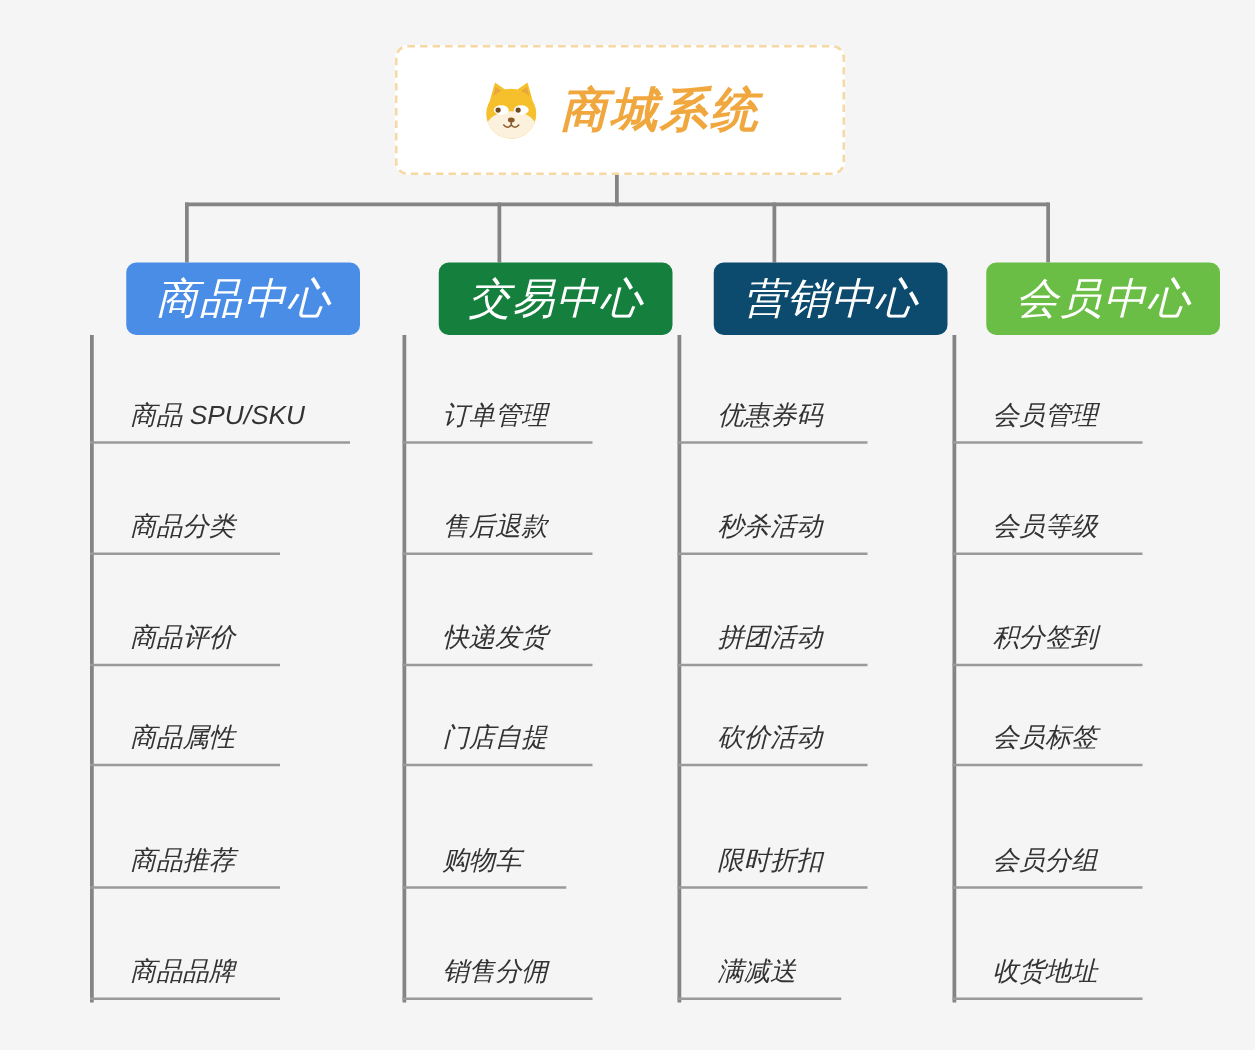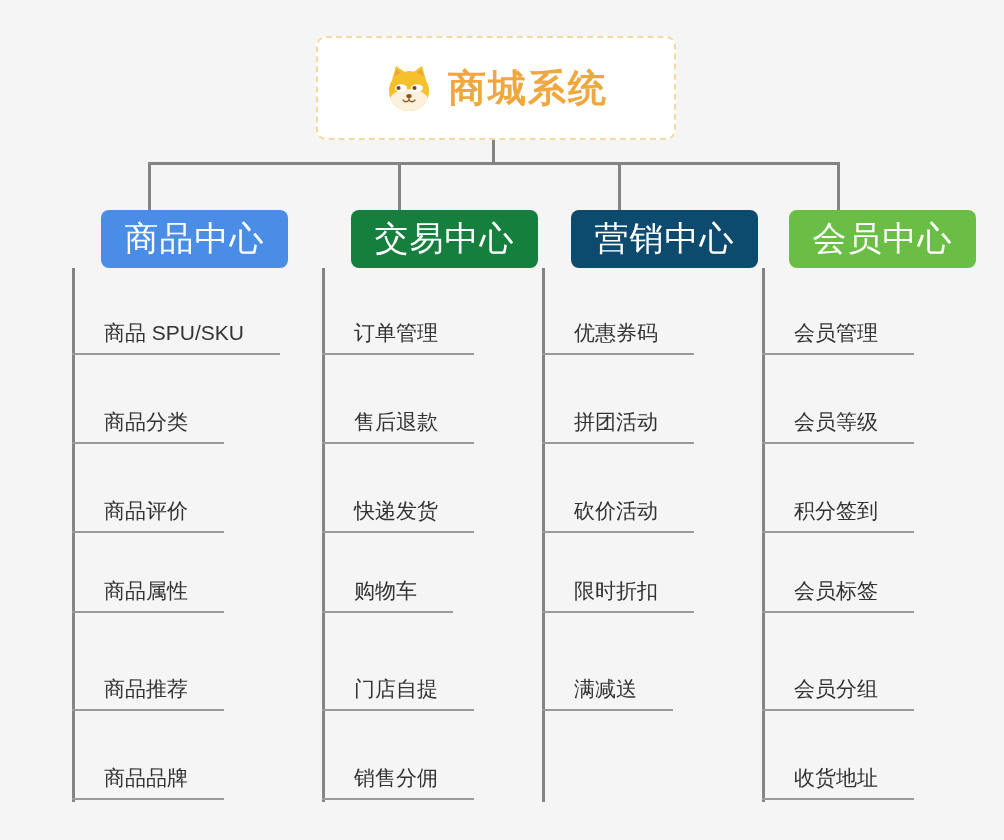--- a/index.html
+++ b/index.html
@@ -2,21 +2,21 @@
 <html><head>
 <meta charset="utf-8">
 <style>
   html,body{margin:0;padding:0;}
   body{
     width:1004px;height:840px;
     background:#f5f5f5;
     font-family:"Liberation Sans","DejaVu Sans",sans-serif;
     overflow:hidden;
   }
-  .canvas{position:relative;width:988px;height:840px;}
+  .canvas{position:relative;width:988px;height:840px;font-style:italic;}
 
   
   .root-node{
     position:absolute;left:316px;top:36px;width:360px;height:104px;
     background:#ffffff;
     border:2px dashed #f6d9a2;
     border-radius:10px;
     box-sizing:border-box;
     display:flex;align-items:center;justify-content:center;gap:14px;
   }
@@ -130,27 +130,28 @@
     <div class="leaf">商品评价</div>
     <div class="leaf">商品属性</div>
     <div class="leaf">商品推荐</div>
     <div class="leaf">商品品牌</div>
   </div>
 
   <div class="leaves leaves-2">
     <div class="leaf">订单管理</div>
     <div class="leaf">售后退款</div>
     <div class="leaf">快递发货</div>
+    <div class="leaf">门店自提</div>
     <div class="leaf">购物车</div>
-    <div class="leaf">门店自提</div>
     <div class="leaf">销售分佣</div>
   </div>
 
   <div class="leaves leaves-3">
     <div class="leaf">优惠券码</div>
+    <div class="leaf">秒杀活动</div>
     <div class="leaf">拼团活动</div>
     <div class="leaf">砍价活动</div>
     <div class="leaf">限时折扣</div>
     <div class="leaf">满减送</div>
   </div>
 
   <div class="leaves leaves-4">
     <div class="leaf">会员管理</div>
     <div class="leaf">会员等级</div>
     <div class="leaf">积分签到</div>

